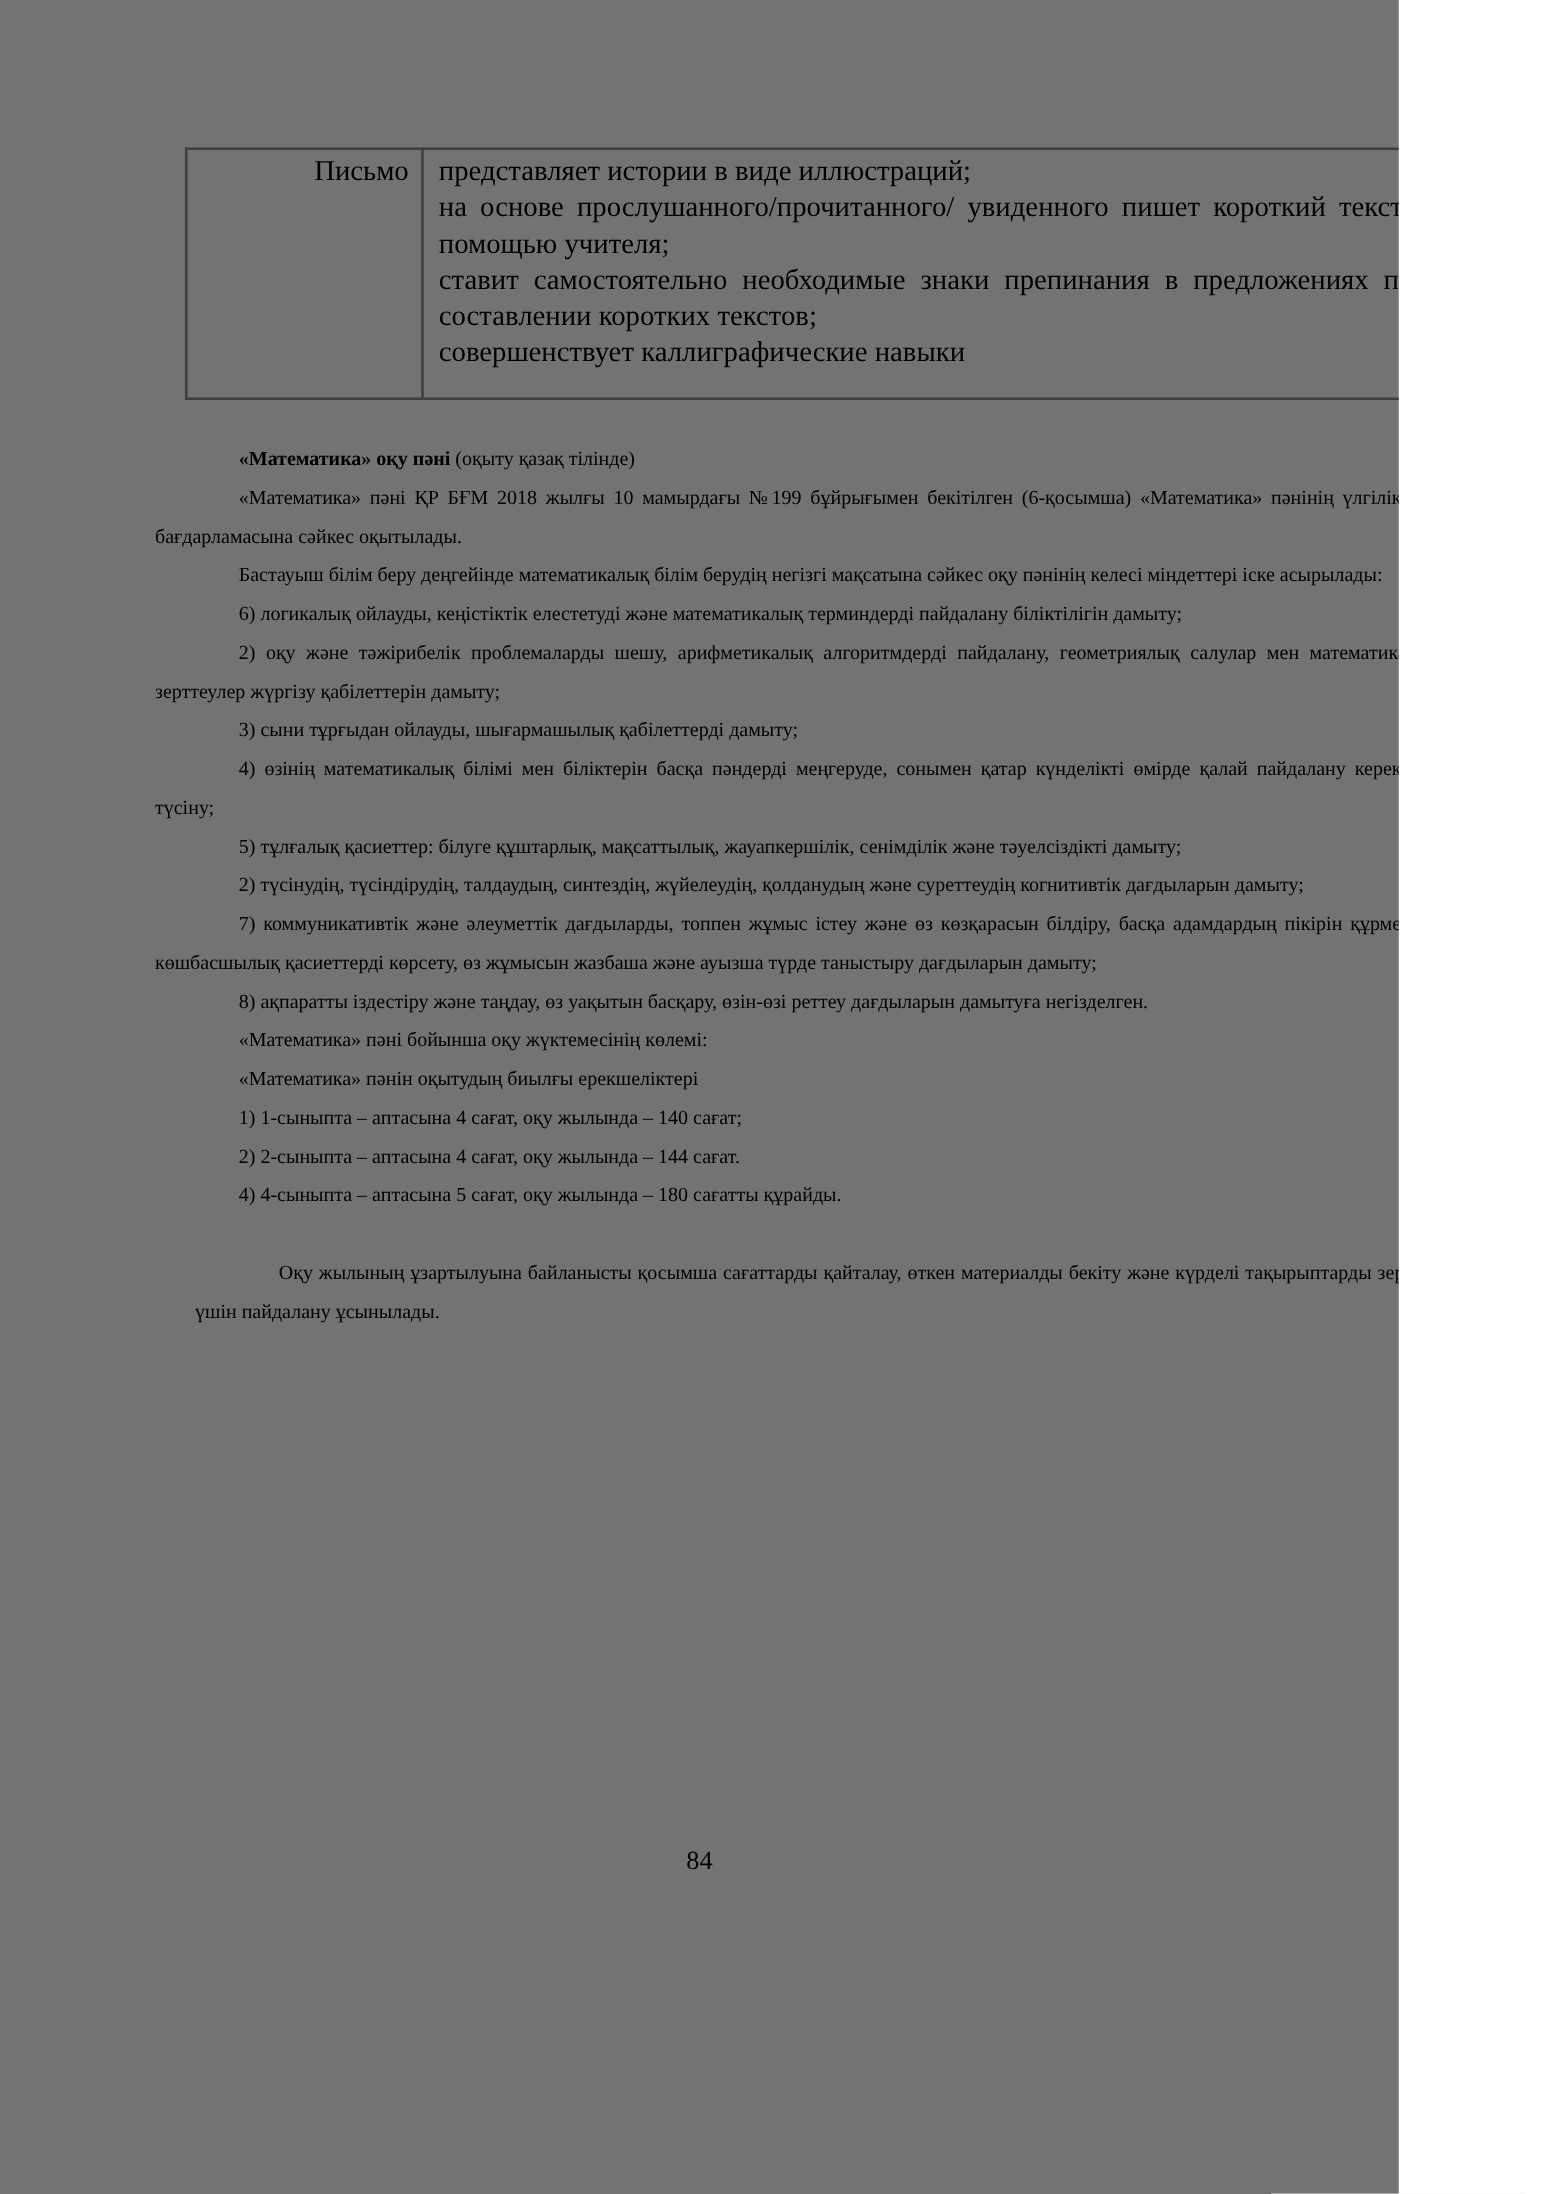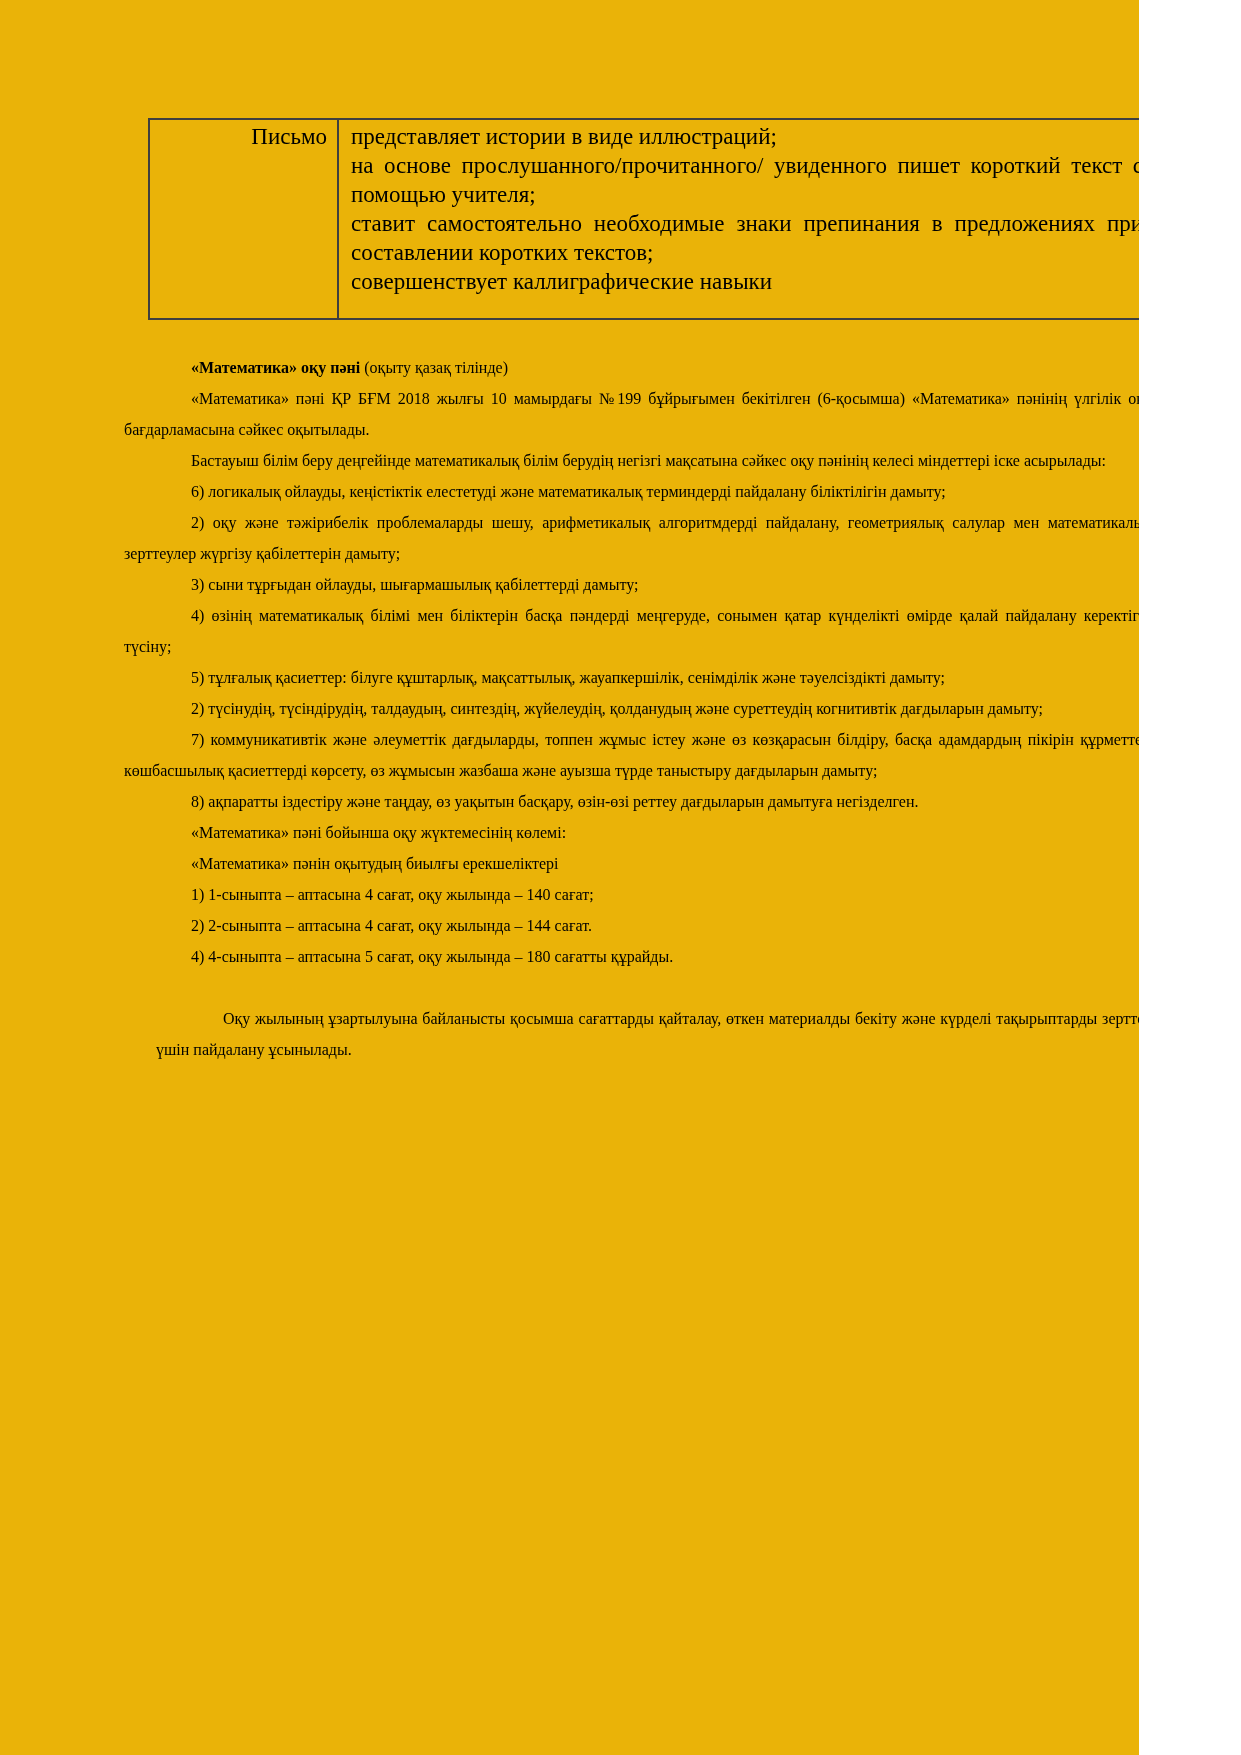--- a/index.html
+++ b/index.html
@@ -4,25 +4,24 @@
 <style>
   html, body {
     margin: 0;
     padding: 0;
     background: #ffffff;
   }
   .page {
     position: relative;
     width: 1119px;
     height: 1755px;
-    background: #eab308;
+    background: #737373;
     color: #000000;
     font-family: "Liberation Serif", "DejaVu Serif", serif;
     overflow: hidden;
-    padding-left: 20px;
   }
 
   
   .def-table {
     position: absolute;
     left: 148px;
     top: 118px;
     width: 1005px;
     border-collapse: collapse;
     table-layout: fixed;
@@ -114,14 +113,15 @@
     <p class="j">7) коммуникативтік және әлеуметтік дағдыларды, топпен жұмыс істеу және өз көзқарасын білдіру, басқа адамдардың пікірін құрметтеу, көшбасшылық қасиеттерді көрсету, өз жұмысын жазбаша және ауызша түрде таныстыру дағдыларын дамыту;</p>
     <p class="j">8) ақпаратты іздестіру және таңдау, өз уақытын басқару, өзін-өзі реттеу дағдыларын дамытуға негізделген.</p>
     <p>«Математика» пәні бойынша оқу жүктемесінің көлемі:</p>
     <p>«Математика» пәнін оқытудың биылғы ерекшеліктері</p>
     <p>1) 1-сыныпта – аптасына 4 сағат, оқу жылында – 140 сағат;</p>
     <p>2) 2-сыныпта – аптасына 4 сағат, оқу жылында – 144 сағат.</p>
     <p>4) 4-сыныпта – аптасына 5 сағат, оқу жылында – 180 сағатты құрайды.</p>
     <p class="j gap-top">Оқу жылының ұзартылуына байланысты қосымша сағаттарды қайталау, өткен материалды бекіту және күрделі тақырыптарды зерттеу үшін пайдалану ұсынылады.</p>
   </div>
 
+  <div class="page-number">84</div>
 
 </div>
 
 </body></html>

